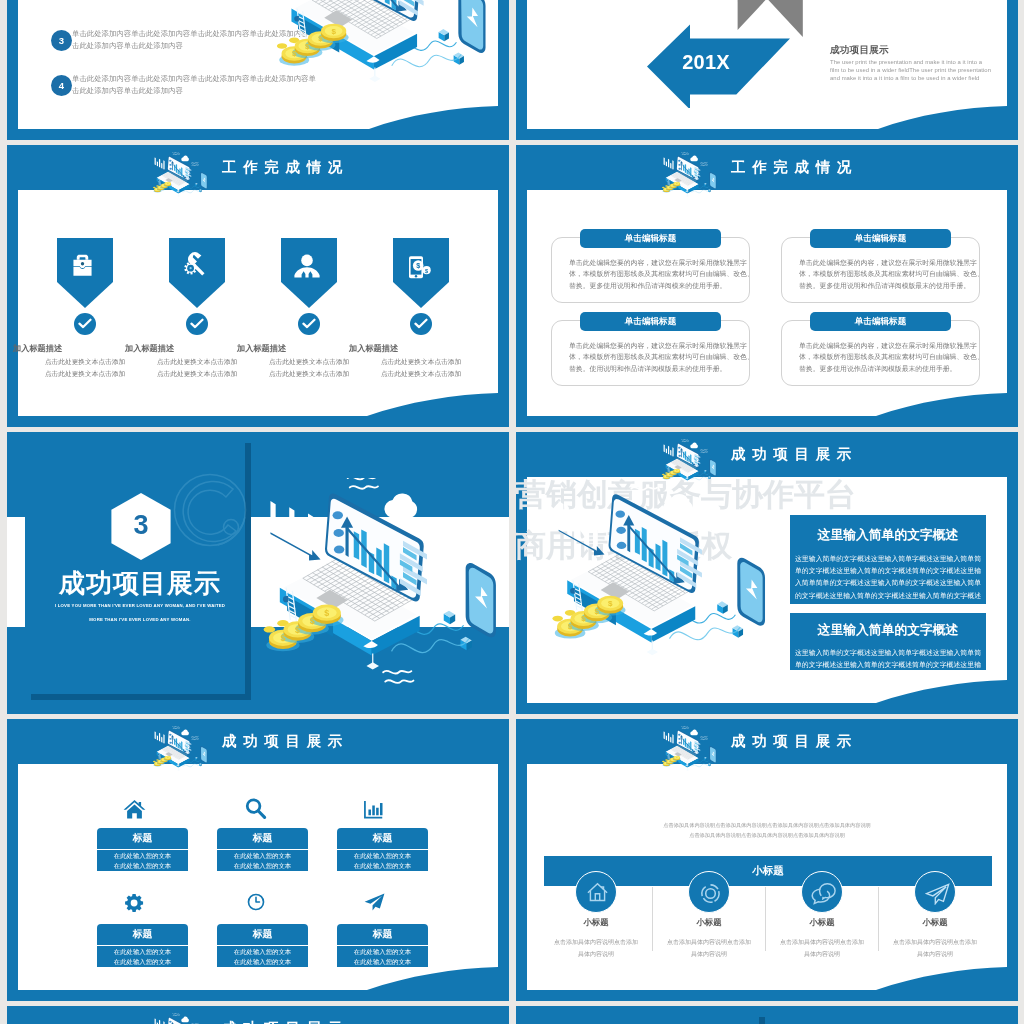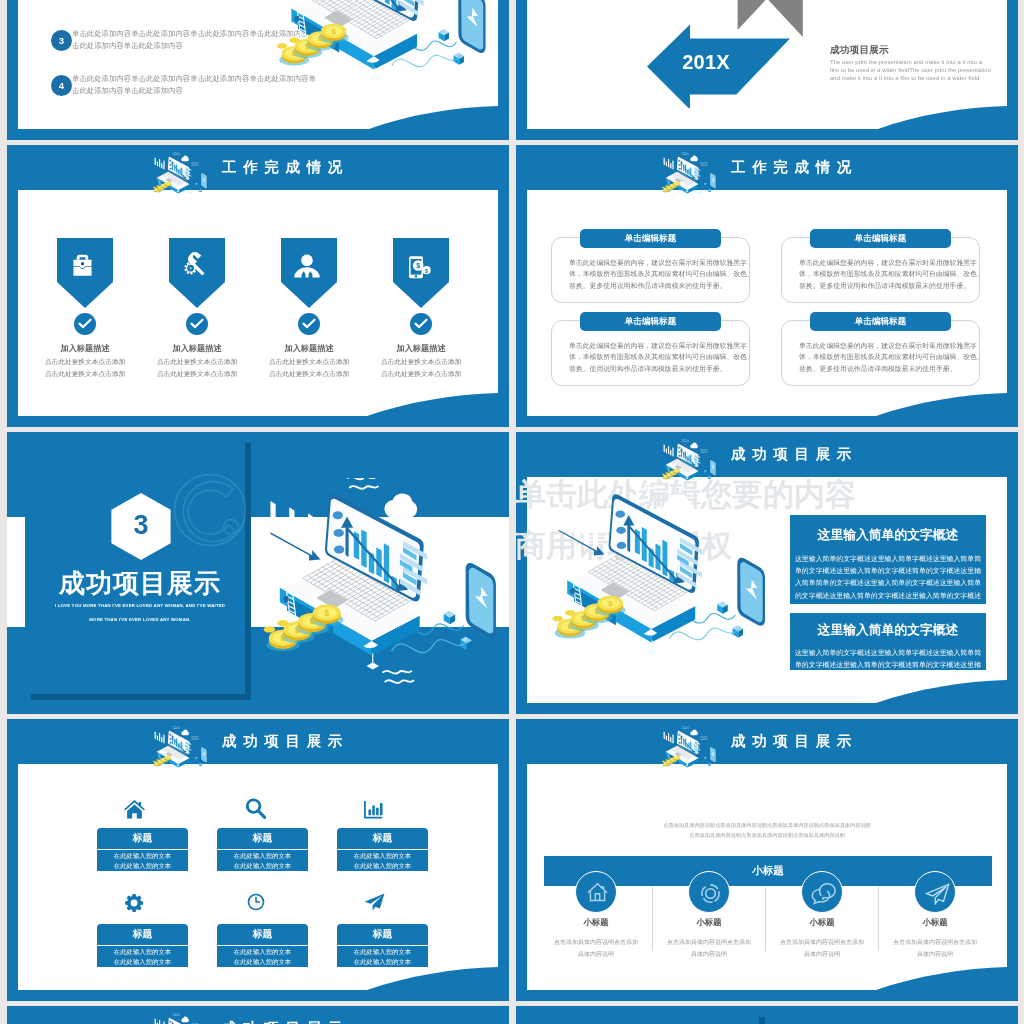--- a/index.html
+++ b/index.html
@@ -21,21 +21,21 @@
               width:246px;letter-spacing:0;}
   
   .arrow-label{position:absolute;color:#fff;font-size:20px;font-weight:bold;letter-spacing:.01em;}
   .s2-title{position:absolute;color:#585858;font-size:9.6px;font-weight:bold;letter-spacing:.2px;}
   .s2-body{position:absolute;color:#9b9b9b;font-size:5.9px;line-height:7.9px;width:161px;letter-spacing:.05px;}
   
   .pin{position:absolute;width:56px;}
   .pin-shape{width:56px;height:70px;background:#1277b2;
              clip-path:polygon(0 0,100% 0,100% 44px,50% 70px,0 44px);}
   .pin-check{position:absolute;left:17px;top:75px;width:22px;height:22px;border-radius:50%;background:#1277b2;}
-  .pin-title{position:absolute;left:-44px;top:105px;width:144px;text-align:center;
+  .pin-title{position:absolute;left:-44px;top:105px;width:144px;
              color:#666;font-size:8.2px;font-weight:bold;}
   .pin-line{position:absolute;left:-44px;width:144px;text-align:center;color:#777;font-size:6.7px;}
   
   .rbox{position:absolute;width:199px;height:66px;border:1px solid #d2d2d2;border-radius:11px;box-sizing:border-box;}
   .rbox-head{position:absolute;width:141px;height:19px;background:#1277b2;border-radius:5px;
              color:#fff;font-size:8.6px;font-weight:bold;display:flex;align-items:center;justify-content:center;}
   .rbox-body{position:absolute;color:#7a7a7a;font-size:6.85px;line-height:11.4px;width:186px;}
   
   .hexnum{position:absolute;color:#1b6ea8;font-size:27px;font-weight:bold;}
   .sec-title{position:absolute;color:#fff;font-size:26px;font-weight:bold;letter-spacing:.04em;white-space:nowrap;}
@@ -413,21 +413,21 @@
   <div class="sec-sub" style="left:23px;top:185px;width:220px;text-align:center;">MORE THAN I'VE EVER LOVED ANY WOMAN.</div>
 </div>
 
 <div class="slide" style="left:516px;top:432px;">
   <div class="body-white" style="left:11px;top:45px;width:480px;height:226px;"></div>
   <div class="hdr-title" style="left:215px;top:13px;">成功项目展示</div>
   <svg class="ill hdr-ill" style="left:145px;top:7px;" width="56" height="55" viewBox="0 0 228 225">
     <use href="#mini-laptop"></use>
   </svg>
 
-  <div class="wm" style="left:-1px;top:42px;">单击此处编辑您要的内容</div>
+  <div class="wm" style="left:-1px;top:42px;">营销创意服务与协作平台</div>
   <div class="wm" style="left:-1px;top:93px;">商用请联系授权</div>
 
   <svg class="ill" style="left:12px;top:48px;" width="260" height="215" viewBox="0 0 228 225">
     <use href="#big-laptop"></use>
   </svg>
 
   <div class="blk" style="left:274px;top:83px;width:196px;height:89px;"></div>
   <div class="blk-title" style="left:274px;top:95px;width:196px;">这里输入简单的文字概述</div>
   <div class="blk-body" style="left:278px;top:121px;width:188px;">这里输入简单的文字概述这里输入简单字概述这里输入简单简单的文字概述这里输入简单的文字概述简单的文字概述这里输入简单简单的文字概述这里输入简单的文字概述这里输入简单的文字概述这里输入简单的文字概述这里输入简单的文字概述这里输入简单</div>
 

